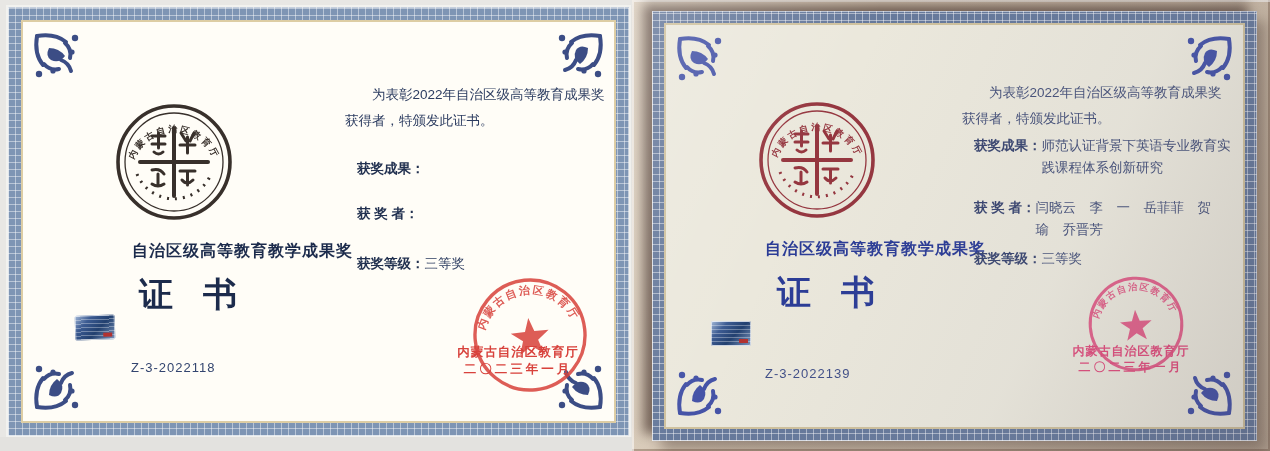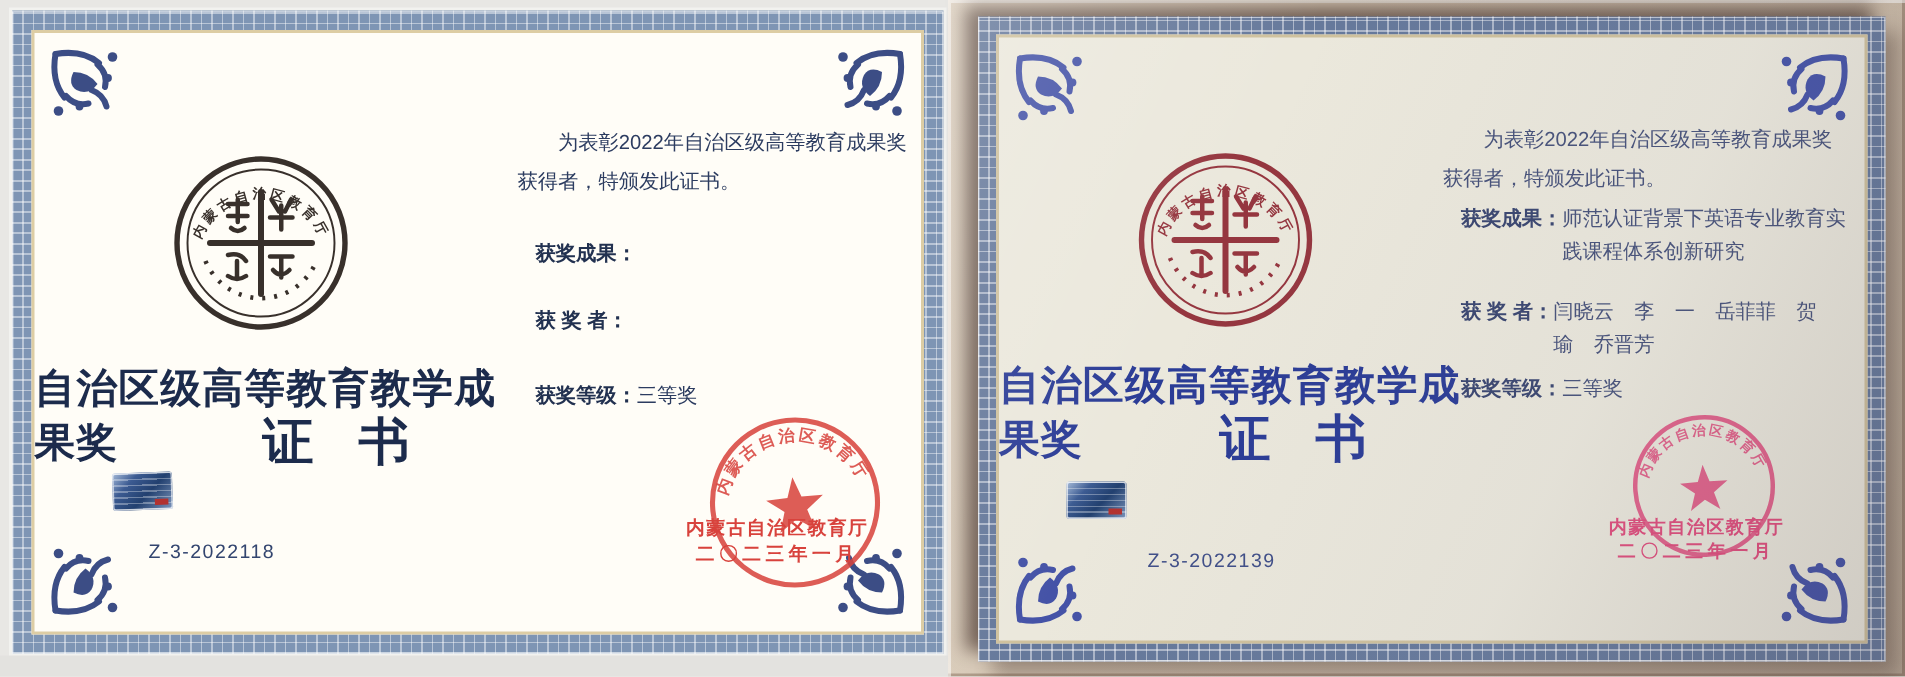--- a/index.html
+++ b/index.html
@@ -37,30 +37,30 @@
   .corner.tl { top:8px; left:8px; }
   .corner.tr { top:8px; right:8px; transform:rotate(90deg); }
   .corner.br { bottom:8px; right:8px; transform:rotate(180deg); }
   .corner.bl { bottom:8px; left:8px; transform:rotate(270deg); }
 
   .emblem { position:absolute; width:120px; height:120px; color:var(--emblem); }
   .cert--scan .emblem { left:91px; top:80px; }
   .cert--photo .emblem { left:91px; top:75px; opacity:.92; }
 
   .award-title {
-    position:absolute; left:0; width:330px; text-align:left;
-    font-size:27px; font-weight:bold; color:var(--title); letter-spacing:1px;
+    position:absolute; left:0; width:330px; text-align:right;
+    font-size:16px; font-weight:bold; color:var(--title); letter-spacing:1px;
   }
   .cert--scan .award-title { top:219px; }
   .cert--photo .award-title { top:214px; width:320px; }
 
   .cert-word {
     position:absolute; left:0; width:330px; text-align:center;
     font-size:34px; font-weight:bold; color:var(--title);
-    letter-spacing:30px; text-indent:30px;margin-left:36px;
+    letter-spacing:30px; text-indent:30px;
   }
   .cert--scan .cert-word { top:250px; }
   .cert--photo .cert-word { top:245px; width:320px; }
 
   .sticker {
     position:absolute; width:40px; height:25px; border-radius:2px;
     background:linear-gradient(135deg,#a7bcda 0%,#3c5b92 28%,#22406f 58%,#7license 0) ;
     background:linear-gradient(135deg,#a7bcda 0%,#3c5b92 28%,#22406f 58%,#7e97bd 100%);
     box-shadow:inset 0 0 0 1px rgba(255,255,255,.65);
     overflow:hidden;
@@ -71,21 +71,21 @@
     opacity:.6;
   }
   .sticker::after {
     content:""; position:absolute; right:3px; bottom:3px; width:9px; height:4px;
     background:#b23230;
   }
   .cert--scan .sticker { left:52px; top:293px; transform:rotate(-2deg); }
   .cert--photo .sticker { left:45px; top:296px; }
 
   .serial { position:absolute; font-size:13px; letter-spacing:1px; color:var(--serial); }
-  .cert--scan .serial { left:76px; top:338px; }
+  .cert--scan .serial { left:108px; top:338px; }
   .cert--photo .serial { left:99px; top:341px; }
 
   .right-col { position:absolute; font-size:13.5px; color:var(--ink); }
   .cert--scan .right-col { left:322px; top:0; width:262px; }
   .cert--photo .right-col { left:296px; top:0; width:262px; }
 
   .intro { position:absolute; left:0; width:100%; line-height:1.95; text-indent:2em; }
   .cert--scan .intro { top:60px; }
   .cert--photo .intro { top:55px; }
 

